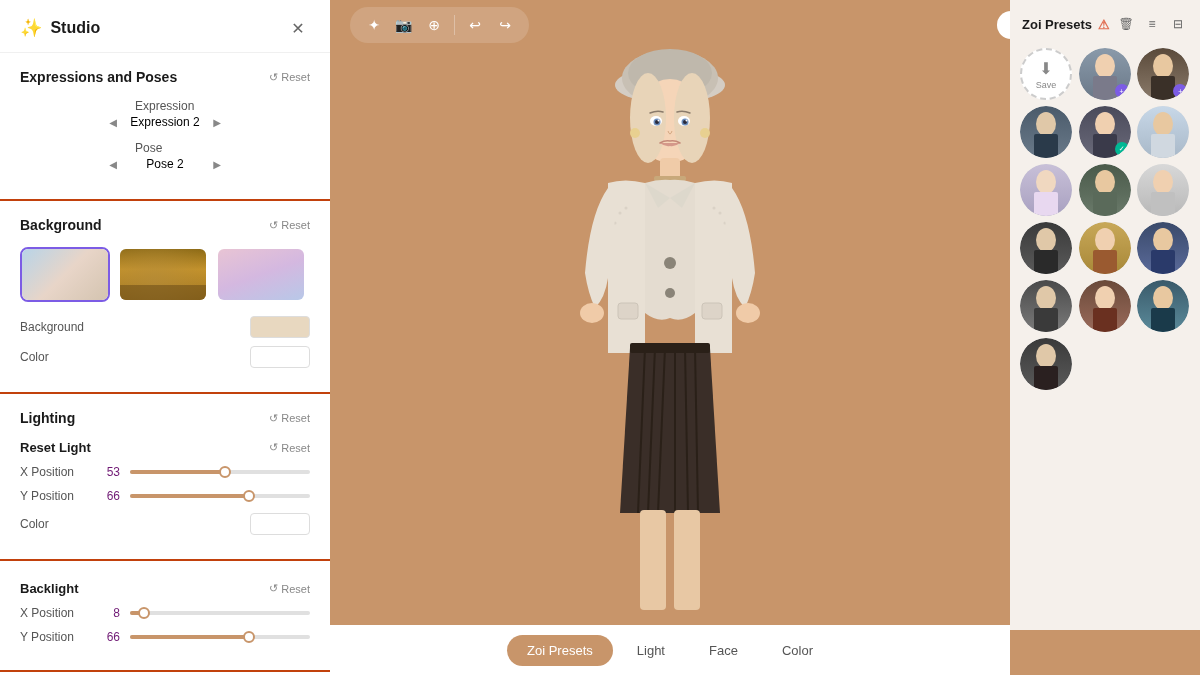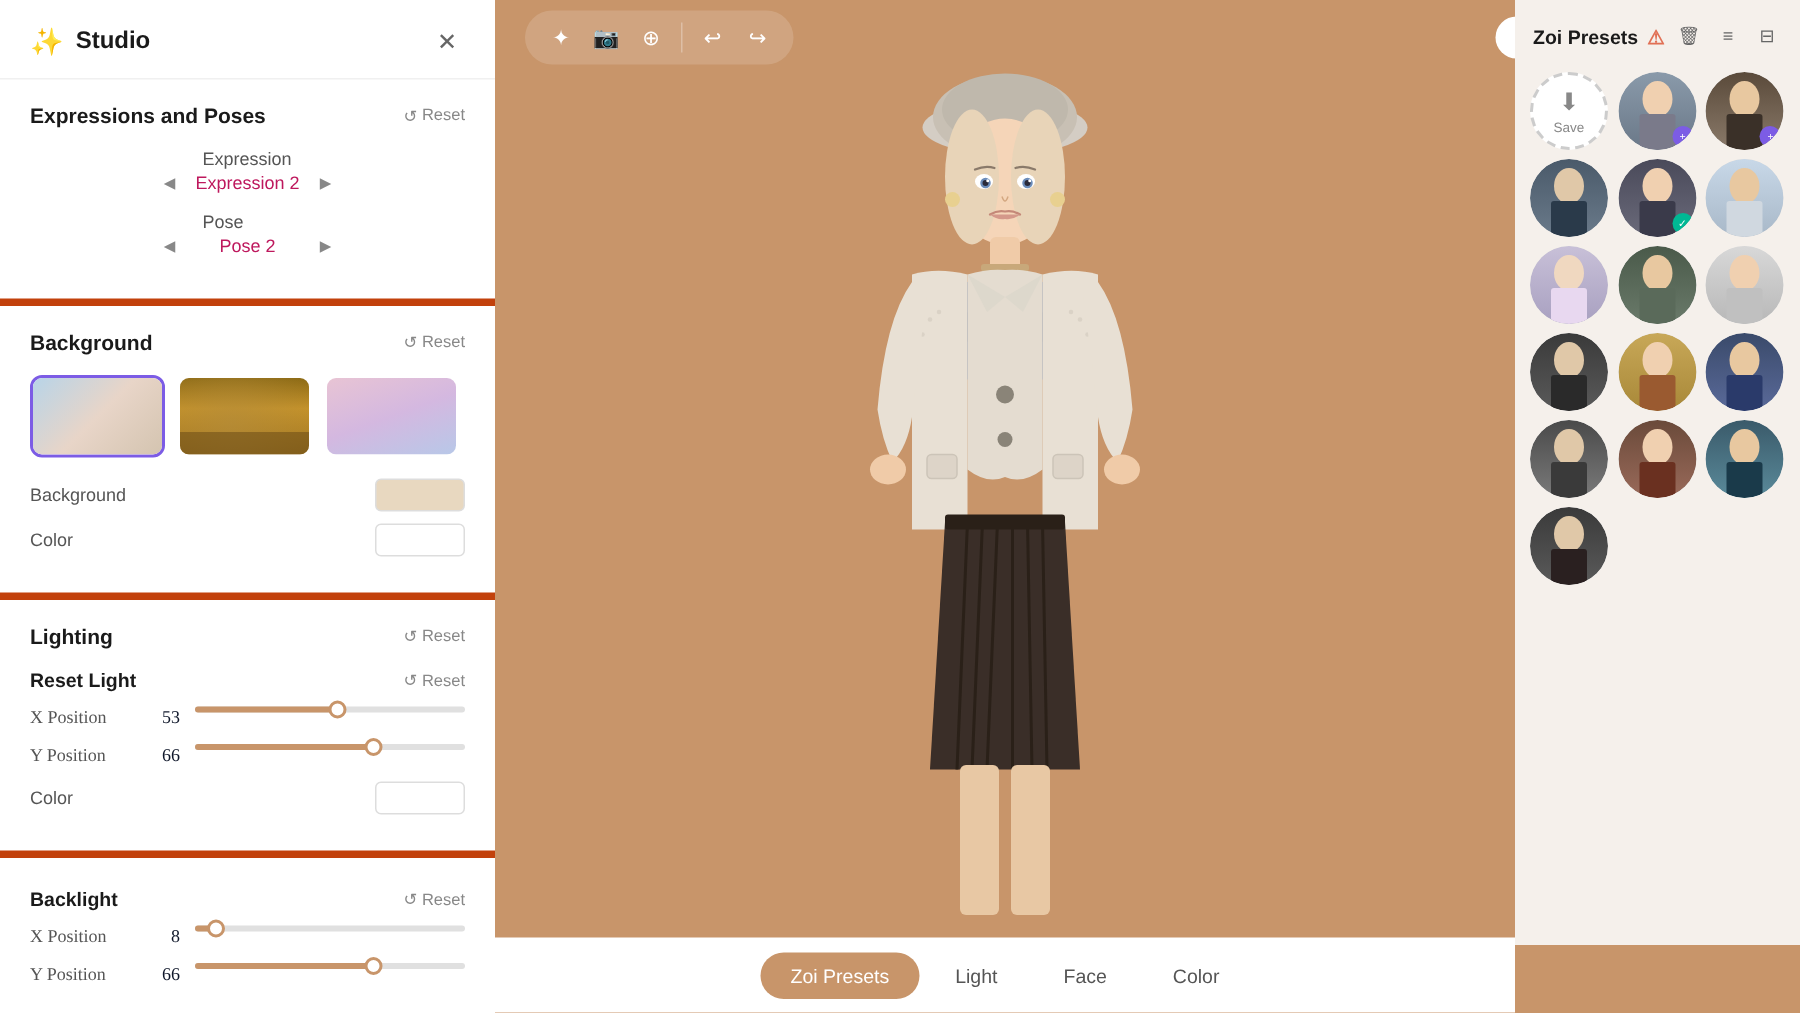--- a/index.html
+++ b/index.html
@@ -110,21 +110,21 @@
       align-items: center;
       justify-content: center;
       cursor: pointer;
       color: #666;
       font-size: 16px;
       border-radius: 4px;
     }
 
     .section {
       padding: 16px 20px;
-      border-bottom: 5px solid #c2410c;
+      border-bottom: 2px solid #c2410c;
     }
     .section-header {
       display: flex;
       align-items: center;
       justify-content: space-between;
       margin-bottom: 14px;
     }
     .section-title {
       font-size: 14px;
       font-weight: 600;
@@ -163,21 +163,21 @@
       height: 18px;
       display: flex;
       align-items: center;
       justify-content: center;
       cursor: pointer;
       color: #888;
       font-size: 10px;
     }
     .nav-value {
       font-size: 12px;
-      color: #be185d;
+      color: #000000;
       min-width: 70px;
       text-align: center;
     }
 
     
     .bg-grid {
       display: flex;
       gap: 8px;
       margin-bottom: 14px;
     }
@@ -207,33 +207,32 @@
       width: 60px;
       height: 22px;
       border-radius: 4px;
       border: 1px solid #ddd;
       cursor: pointer;
     }
 
     
     .slider-row {
       display: flex;
-      align-items: flex-start;
+      align-items: center;
       gap: 10px;
       margin-bottom: 10px;
-      font-family: Liberation Serif, serif;
     }
     .slider-label {
       font-size: 12px;
       color: #555;
       min-width: 65px;
     }
     .slider-value {
       font-size: 12px;
-      color: #0f172a;
+      color: #701a75;
       min-width: 25px;
       text-align: right;
     }
     .slider-track {
       flex: 1;
       height: 4px;
       background: #e0e0e0;
       border-radius: 2px;
       position: relative;
     }

